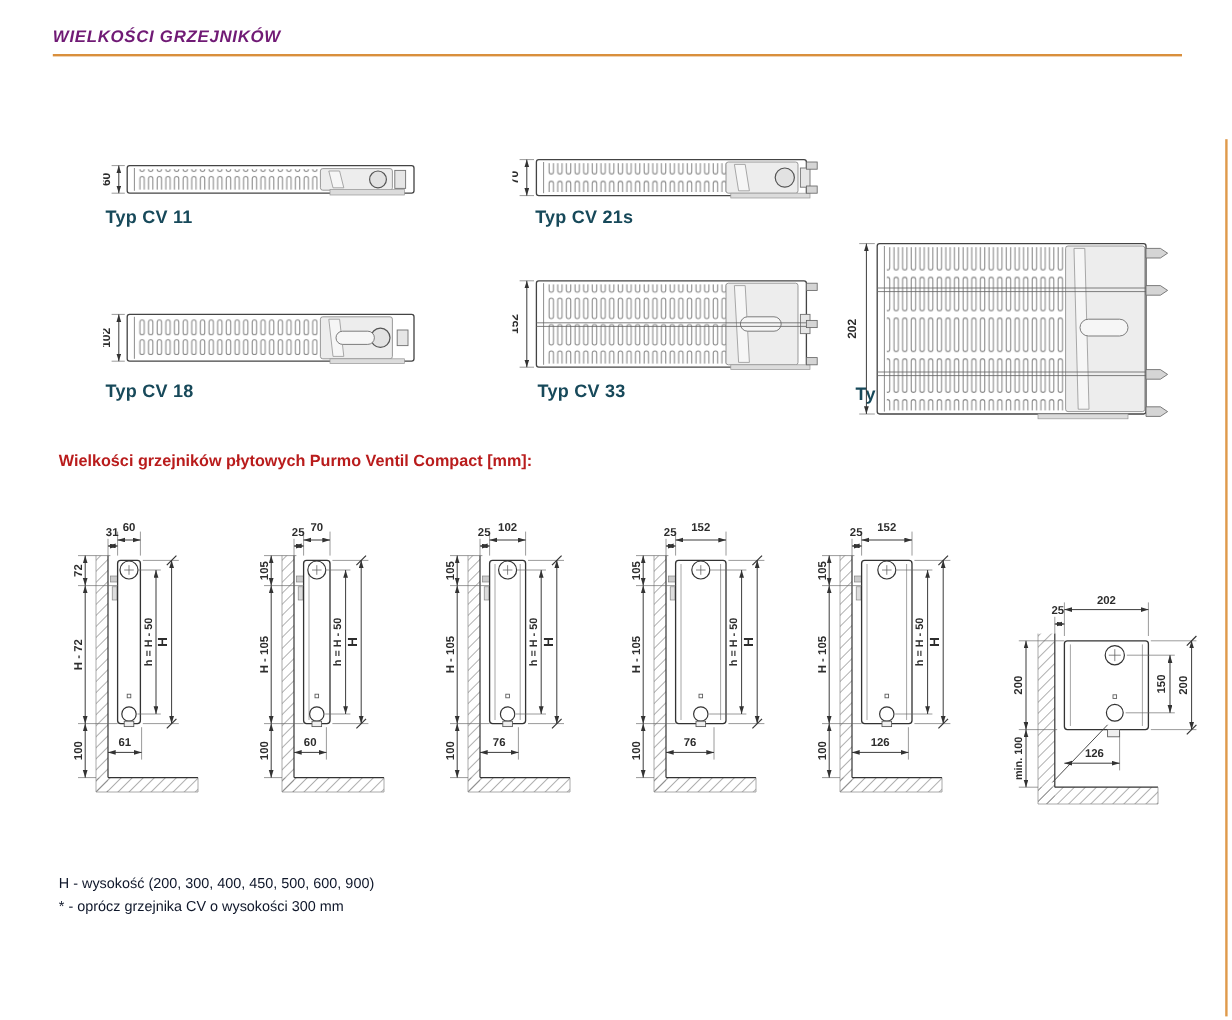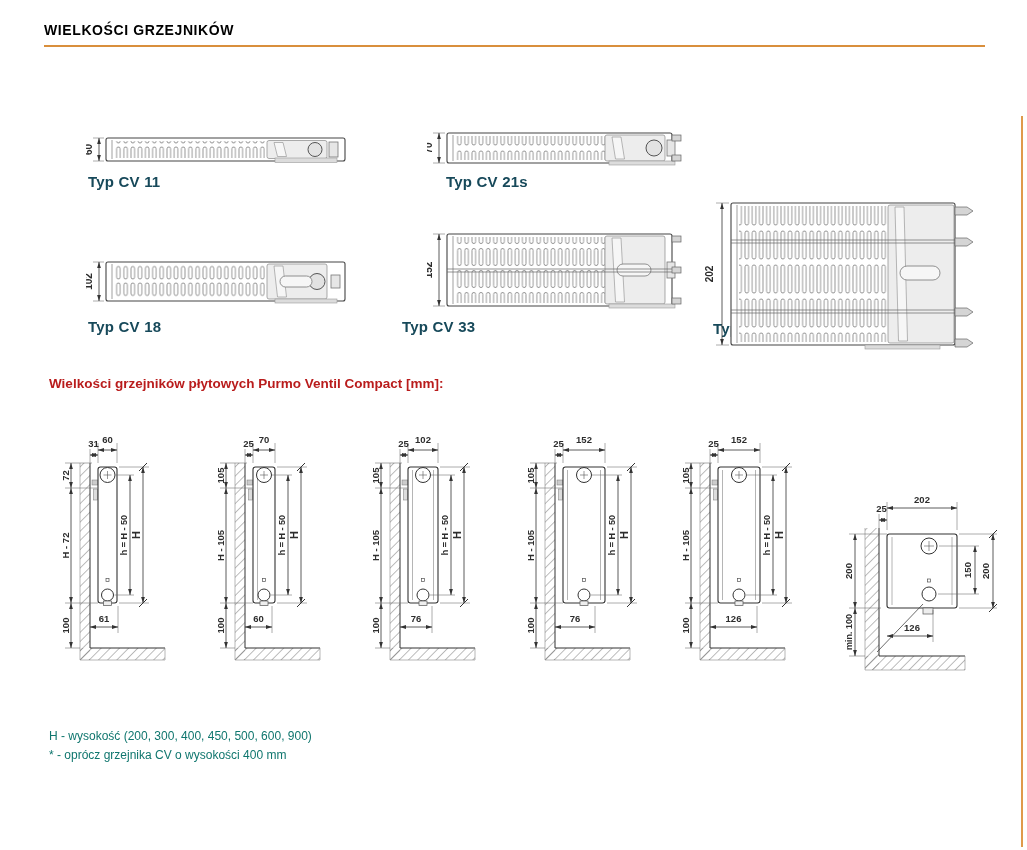--- a/index.html
+++ b/index.html
@@ -1,25 +1,25 @@
 <!DOCTYPE html>
 <html><head>
 <meta charset="utf-8">
 <style>
   html,body{margin:0;padding:0;background:#fff;}
   .page{position:relative;width:1027px;height:850px;background:#fff;overflow:hidden;
         font-family:"Liberation Sans",sans-serif;}
   .abs{position:absolute;}
   .hdr{position:absolute;left:44px;top:22px;font-size:14px;font-weight:bold;
-       letter-spacing:.6px;color:#000000;}
+       letter-spacing:.6px;color:#701a75;font-style:italic;}
   .rule{position:absolute;left:44px;top:45px;width:941px;height:2px;background:#D98F3C;}
   .edge{position:absolute;left:1021px;top:116px;width:2px;height:731px;background:#DF9A4B;}
   .typ{position:absolute;font-size:15px;font-weight:bold;color:#17495A;letter-spacing:.2px;text-align:center;}
   .sect{position:absolute;left:49px;top:376px;font-size:13.5px;font-weight:bold;color:#b91c1c;}
-  .notes{position:absolute;left:49px;top:727px;font-size:12px;color:#0f766e;line-height:18.6px;}
+  .notes{position:absolute;left:49px;top:727px;font-size:12px;color:#0f172a;line-height:18.6px;}
   svg text{font-family:"Liberation Sans",sans-serif;}
 </style>
 </head>
 <body>
 
 <div class="page">
 
   <svg width="0" height="0" style="position:absolute">
     <defs>
       <marker id="ah" markerUnits="userSpaceOnUse" markerWidth="7" markerHeight="5" refX="6.4" refY="2" orient="auto-start-reverse">
@@ -46,28 +46,28 @@
     </defs>
   </svg>
 
   <div class="hdr">WIELKOŚCI GRZEJNIKÓW</div>
   <div class="rule"></div>
   <div class="edge"></div>
 
   <div class="typ" style="left:88px;top:173px">Typ CV 11</div>
   <div class="typ" style="left:446px;top:173px">Typ CV 21s</div>
   <div class="typ" style="left:88px;top:318px">Typ CV 18</div>
-  <div class="typ" style="left:402px;top:318px">Typ CV 33</div>
+  <div class="typ" style="left:448px;top:318px">Typ CV 33</div>
   <div class="typ" style="left:713px;top:320px">Typ CV 44</div>
 
   <div class="sect">Wielkości grzejników płytowych Purmo Ventil Compact [mm]:</div>
 
   <div class="notes">
     <div>H - wysokość (200, 300, 400, 450, 500, 600, 900)</div>
-    <div>* - oprócz grzejnika CV o wysokości 400 mm</div>
+    <div>* - oprócz grzejnika CV o wysokości 300 mm</div>
   </div>
 
 <svg viewBox="0 0 266 48" width="266" height="48" class="abs" style="left:86px;top:128px">
       <rect x="20" y="10" width="239" height="23" rx="2" fill="#fff" stroke="#444" stroke-width="1.1"></rect>
       <line x1="26" y1="12" x2="26" y2="31" stroke="#777" stroke-width="0.7"></line>
       <rect x="29" y="13" width="150" height="17" fill="url(#fins17)"></rect>
       <rect x="181" y="12.5" width="60" height="18" rx="2" fill="#ededed" stroke="#888" stroke-width="0.7"></rect>
       <path d="M188,14.5 h9 l3.5,14 h-9 Z" fill="#f6f6f6" stroke="#999" stroke-width="0.7"></path>
       <circle cx="229" cy="21.5" r="7" fill="#e2e2e2" stroke="#555" stroke-width="1"></circle>
       <rect x="243" y="14" width="9" height="15" fill="#e6e6e6" stroke="#777" stroke-width="0.8"></rect>

